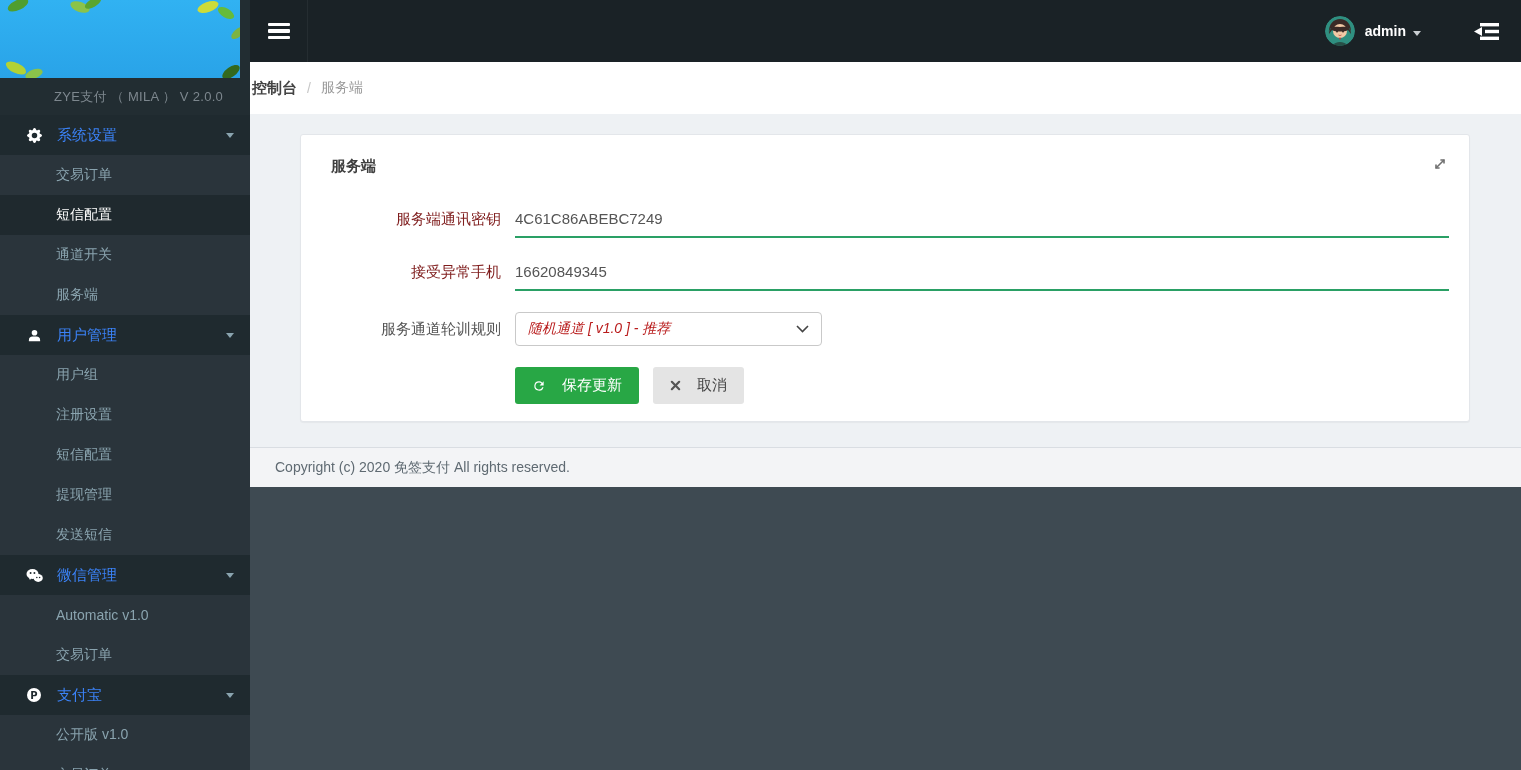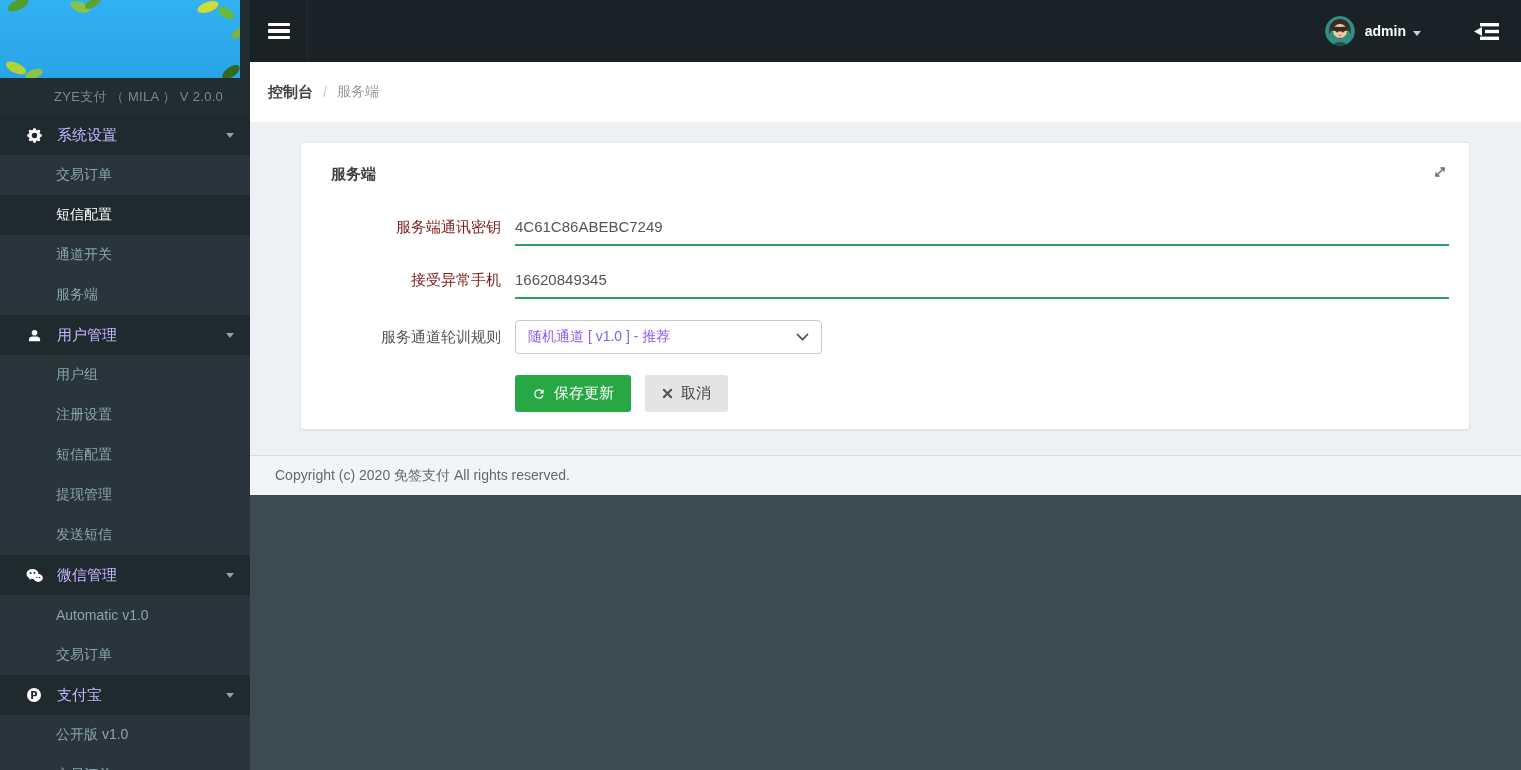--- a/index.html
+++ b/index.html
@@ -9,21 +9,21 @@
 
   
   .sidebar { position:fixed; left:0; top:0; width:250px; height:770px;
     background:#222d32; z-index:5; }
   .logo { width:240px; height:78px; position:relative; overflow:hidden;
     background:linear-gradient(180deg,#31b2f2 0%,#29a3e8 100%); }
   .logo svg { position:absolute; left:0; top:0; }
   .version { color:#7d878e; font-size:13px; padding:10px 0 9px 22px; letter-spacing:.3px;margin-left:32px; }
   .menu { list-style:none; }
   .menu-header { height:40px; display:flex; align-items:center;
-    padding:0 16px 0 24px; background:#1f2a2f; color:#c4b5fd; font-size:15px; cursor:pointer; }
+    padding:0 16px 0 24px; background:#1f2a2f; color:#3b82f6; font-size:15px; cursor:pointer; }
   .mh-icon { width:20px; display:flex; justify-content:center; margin-right:13px; flex:none; }
   .mh-caret { margin-left:auto; display:flex; }
   .submenu { list-style:none; background:#2a343b; }
   .submenu li { height:40px; display:flex; align-items:center;
     padding-left:56px; color:#8aa4af; font-size:14px; cursor:pointer; }
   .submenu li.active { color:#fff; background:#1f292e; }
 
   
   .main { margin-left:250px; height:770px; display:flex; flex-direction:column; }
 
@@ -33,22 +33,22 @@
   .hamburger .bars { width:22px; }
   .hamburger .bars span { display:block; height:3.5px; background:#fff; border-radius:1px; margin-bottom:3px; }
   .hamburger .bars span:last-child { margin-bottom:0; }
   .nav-right { margin-left:auto; display:flex; align-items:center; }
   .user-menu { display:flex; align-items:center; height:100%; padding:0 12px; cursor:pointer; }
   .avatar { width:30px; height:30px; border-radius:50%; overflow:hidden; flex:none; }
   .user-name { color:#fff; font-weight:bold; font-size:14px; margin:0 7px 0 10px; }
   .ctrl-toggle { width:58px; height:100%; display:flex; align-items:center;
     justify-content:center; cursor:pointer; margin-left:24px; margin-right:6px; }
 
-  .breadcrumb-bar { height:60px; background:#fff; display:flex; align-items:center;
-    padding-left:18px; flex:none; }
+  .breadcrumb-bar { height:52px; background:#fff; display:flex; align-items:center;
+    padding-left:2px; flex:none; }
   .bc-home { color:#444; font-weight:bold; font-size:15px; cursor:pointer; }
   .bc-sep { color:#c6c6c6; margin:0 10px; font-size:14px; }
   .bc-current { color:#9a9a9a; font-size:14px; }
 
   .content { height:333px; flex:none; background:#eef1f4; padding:20px 51px 0 50px; }
   .card { background:#fff; border:1px solid #e3e6ea; border-radius:3px; height:288px;
     padding:22px 20px 0 30px; position:relative; box-shadow:0 1px 1px rgba(0,0,0,.04); }
   .card-title { font-size:15px; color:#3f3f3f; font-weight:600; }
   .expand-btn { position:absolute; top:22px; right:22px; cursor:pointer; display:flex; }
 
@@ -56,23 +56,23 @@
   .frow { display:flex; align-items:baseline; margin-bottom:21px; }
   .frow.center { align-items:center; }
   .flabel { flex:0 0 170px; text-align:right; margin-right:14px; font-size:15px; color:#555; }
   .flabel.green { color:#7f1d1d; }
   .fcontrol { flex:1 1 auto; }
   .line-input { width:100%; border:0; border-bottom:2px solid #2aa065; font-size:15px;
     color:#555; padding:4px 0 9px; outline:none; background:transparent;
     font-family:"Liberation Sans","DejaVu Sans",sans-serif; }
   .select-box { width:307px; height:34px; border:1px solid #c9c9c9; border-radius:4px;
     background:#fff; display:flex; align-items:center; justify-content:space-between;
-    padding:0 12px; color:#8b5cf6; font-size:14px; cursor:pointer; }
+    padding:0 12px; color:#b91c1c; font-size:14px; cursor:pointer;font-style:italic; }
   .btn-row { display:flex; gap:14px; margin-top:18px; padding-left:184px; }
-  .btn { height:37px; display:inline-flex; align-items:center; gap:8px; padding:0 17px;
+  .btn { height:37px; display:inline-flex; align-items:center; gap:16px; padding:0 17px;
     border:none; border-radius:3px; font-size:15px; cursor:pointer;
     font-family:"Liberation Sans","DejaVu Sans",sans-serif; }
   .btn-save { background:#28a745; color:#fff; }
   .btn-cancel { background:#e4e4e4; color:#444; }
 
   .footer { height:40px; flex:none; background:#f3f4f6; border-top:1px solid #d9dde2;
     display:flex; align-items:center; padding-left:25px; font-size:14px; color:#5f6a72; }
   .bottom-fill { flex:1; background:#3e4a52; }
 </style>
 </head>

